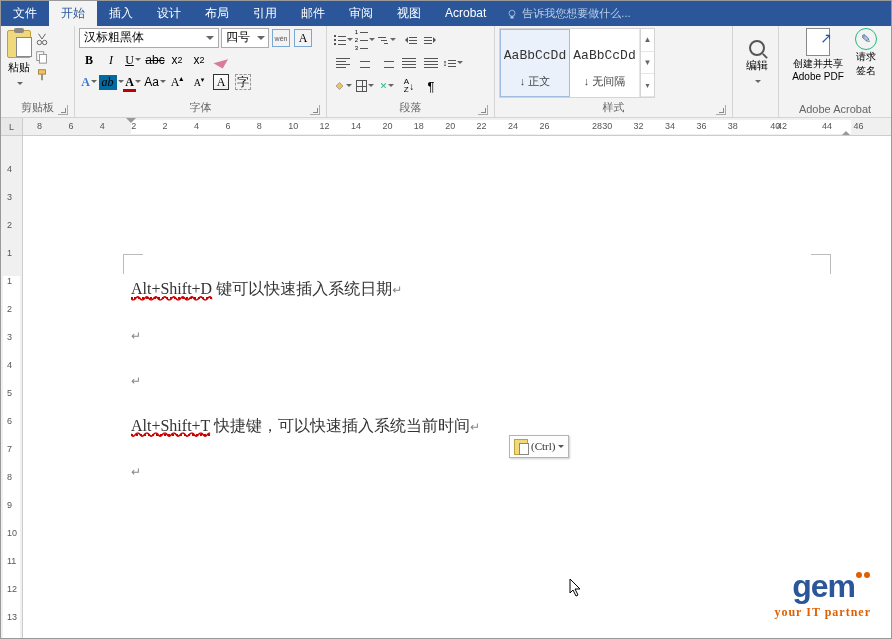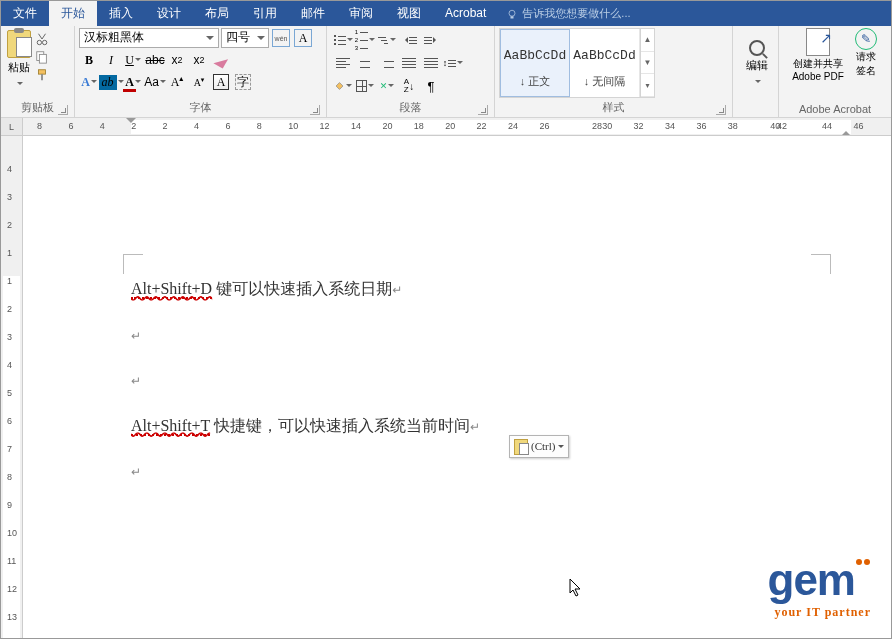--- a/index.html
+++ b/index.html
@@ -111,21 +111,21 @@
 .pmark { color:#888; font-size:12px; }
 
 .paste-opts { position:absolute; display:inline-flex; align-items:center; border:1px solid #b4b4b4; background:#fdfdfd; padding:2px 4px; gap:3px; font-size:11px; box-shadow: 1px 1px 2px rgba(0,0,0,.2); }
 .paste-opts .pic { width:14px; height:16px; background:#f0d87c; border:1px solid #c0a040; position:relative; }
 .paste-opts .pic::after { content:""; position:absolute; top:3px; left:4px; width:8px; height:10px; background:#fff; border:1px solid #888; }
 .paste-opts .car { border:3px solid transparent; border-top-color:#555; margin-top:3px; }
 
 .cursor-arrow { position:absolute; width:14px; height:20px; pointer-events:none; }
 
 .logo { position:absolute; right:20px; bottom:18px; text-align:right; }
-.logo-main { font-size:44px; font-weight:900; color:#2b579a; font-family: Arial Black, Arial; letter-spacing:-1px; }
+.logo-main { font-size:32px; font-weight:900; color:#2b579a; font-family: Arial Black, Arial; letter-spacing:-1px; }
 .logo-main .dotd { display:inline-block; width:6px; height:6px; background:#e06000; border-radius:50%; vertical-align: top; margin: 4px 1px 0; }
 .logo-sub { font-size:12px; color:#e06000; font-weight:bold; letter-spacing:1px; }
 </style>
 </head>
 <body>
 
 <div class="tabbar">
   <div class="tab">文件</div>
   <div class="tab active">开始</div>
   <div class="tab">插入</div>

